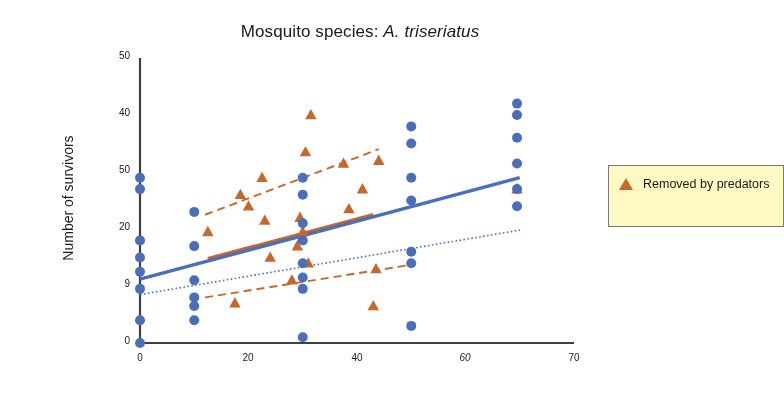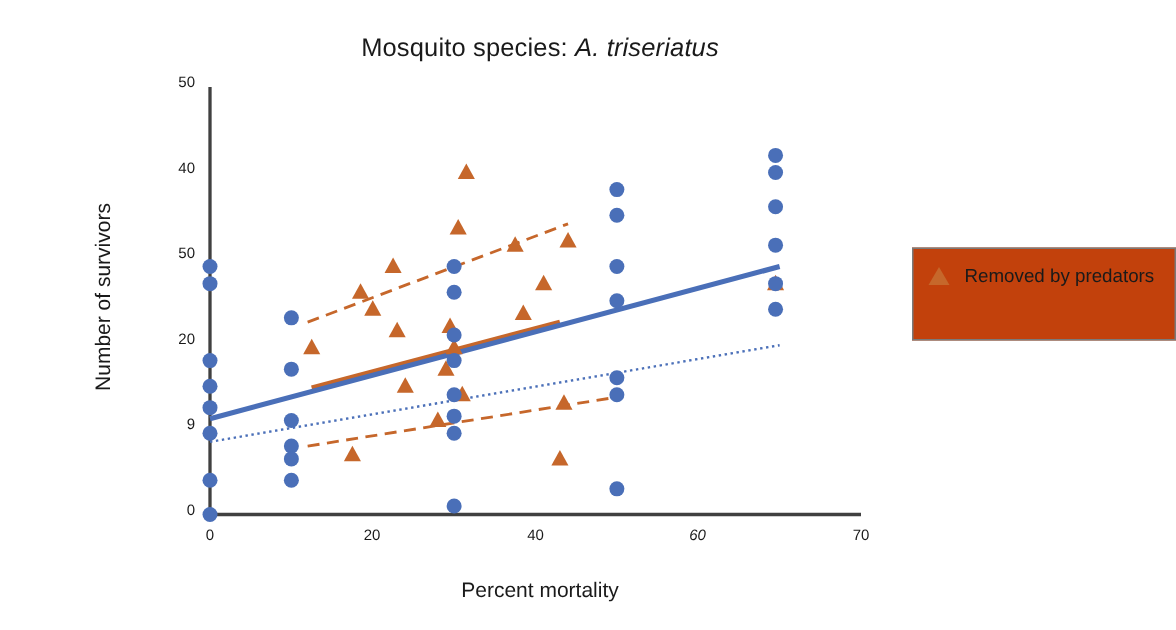--- a/index.html
+++ b/index.html
@@ -69,21 +69,21 @@
     width: 40px;
     text-align: center;
   }
   .legend-box {
     position: absolute;
     left: 578px;
     top: 165px;
     width: 176px;
     height: 62px;
     border: 1px solid #7a7a7a;
-    background: #c2410c;
+    background: #fef9c3;
     box-sizing: border-box;
   }
   .legend-row {
     position: absolute;
     left: 10px;
     height: 20px;
     display: flex;
     align-items: center;
     gap: 10px;
   }
@@ -110,21 +110,20 @@
 </head>
 <body>
 
 <div id="figure">
 
   <div class="chart-title">
     <span>Mosquito species: </span><span class="sp">A. triseriatus</span>
   </div>
 
   <div class="axis-title-y">Number of survivors</div>
-  <div class="axis-title-x">Percent mortality</div>
 
   <div class="tick-label tick-y" style="left:66px; top:50px;">50</div>
   <div class="tick-label tick-y" style="left:66px; top:107px;">40</div>
   <div class="tick-label tick-y" style="left:66px; top:164px;">50</div>
   <div class="tick-label tick-y" style="left:66px; top:221px;">20</div>
   <div class="tick-label tick-y" style="left:66px; top:278px;">9</div>
   <div class="tick-label tick-y" style="left:66px; top:335px;">0</div>
 
   <div class="tick-label tick-x" style="left:90px;  top:352px;">0</div>
   <div class="tick-label tick-x" style="left:198px; top:352px;">20</div>

